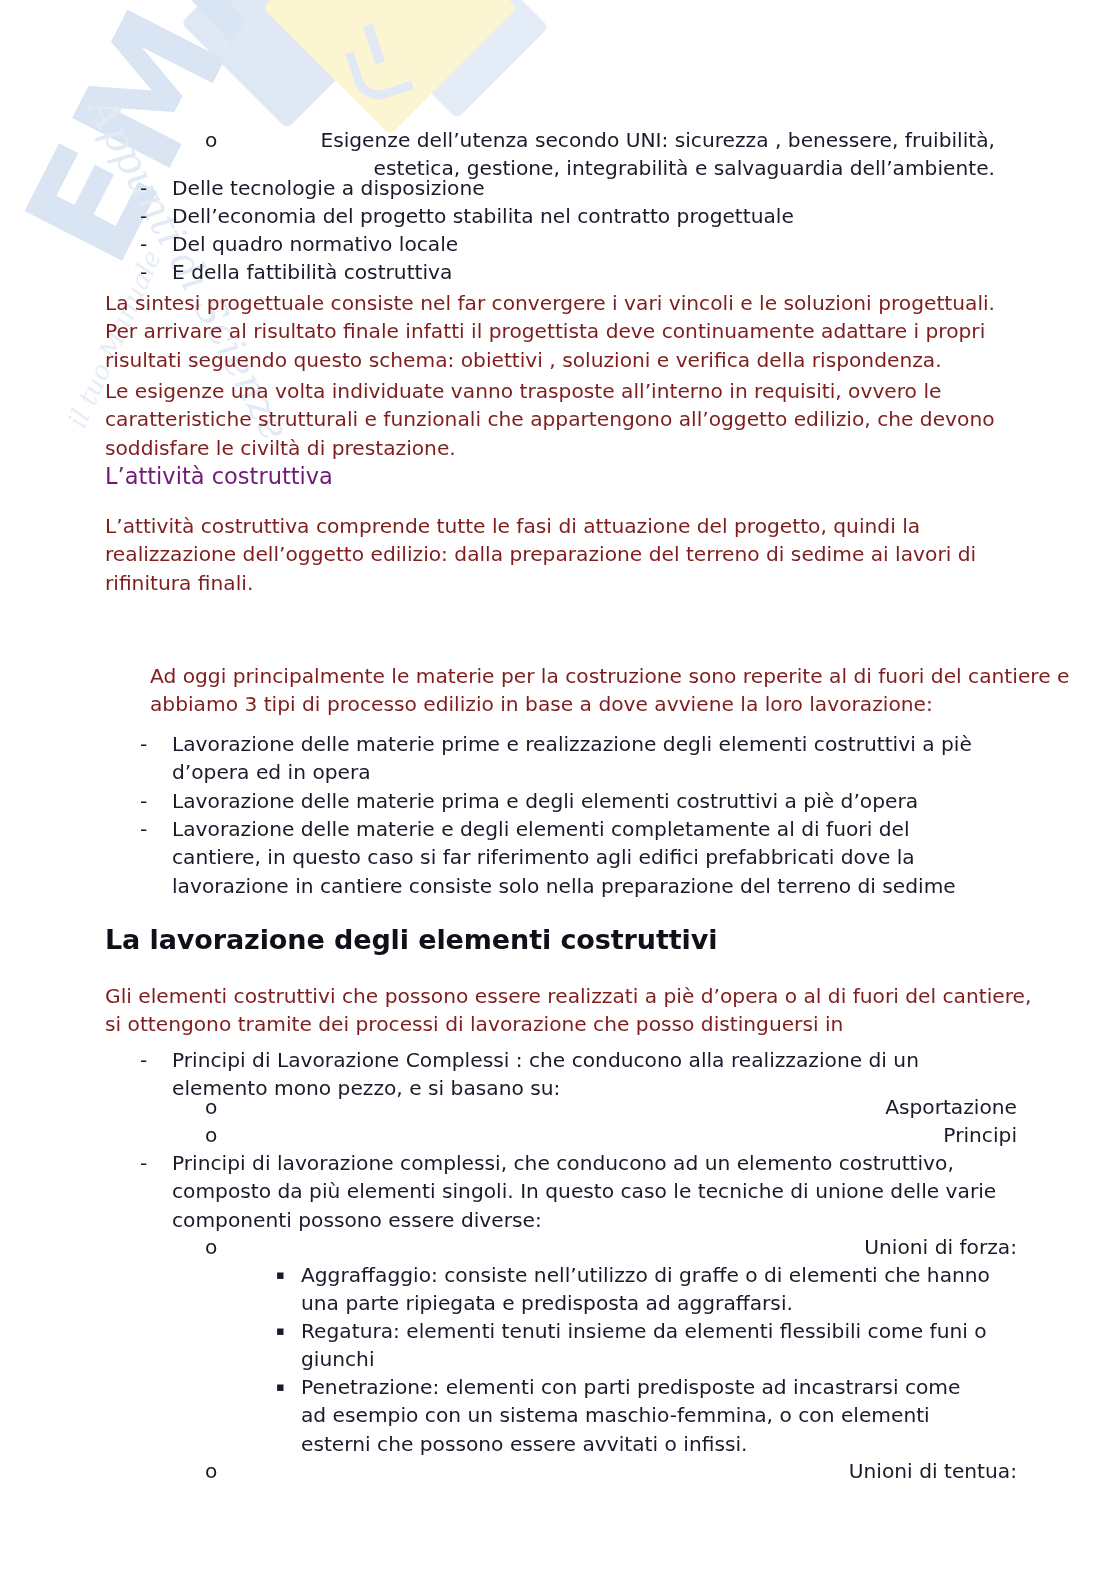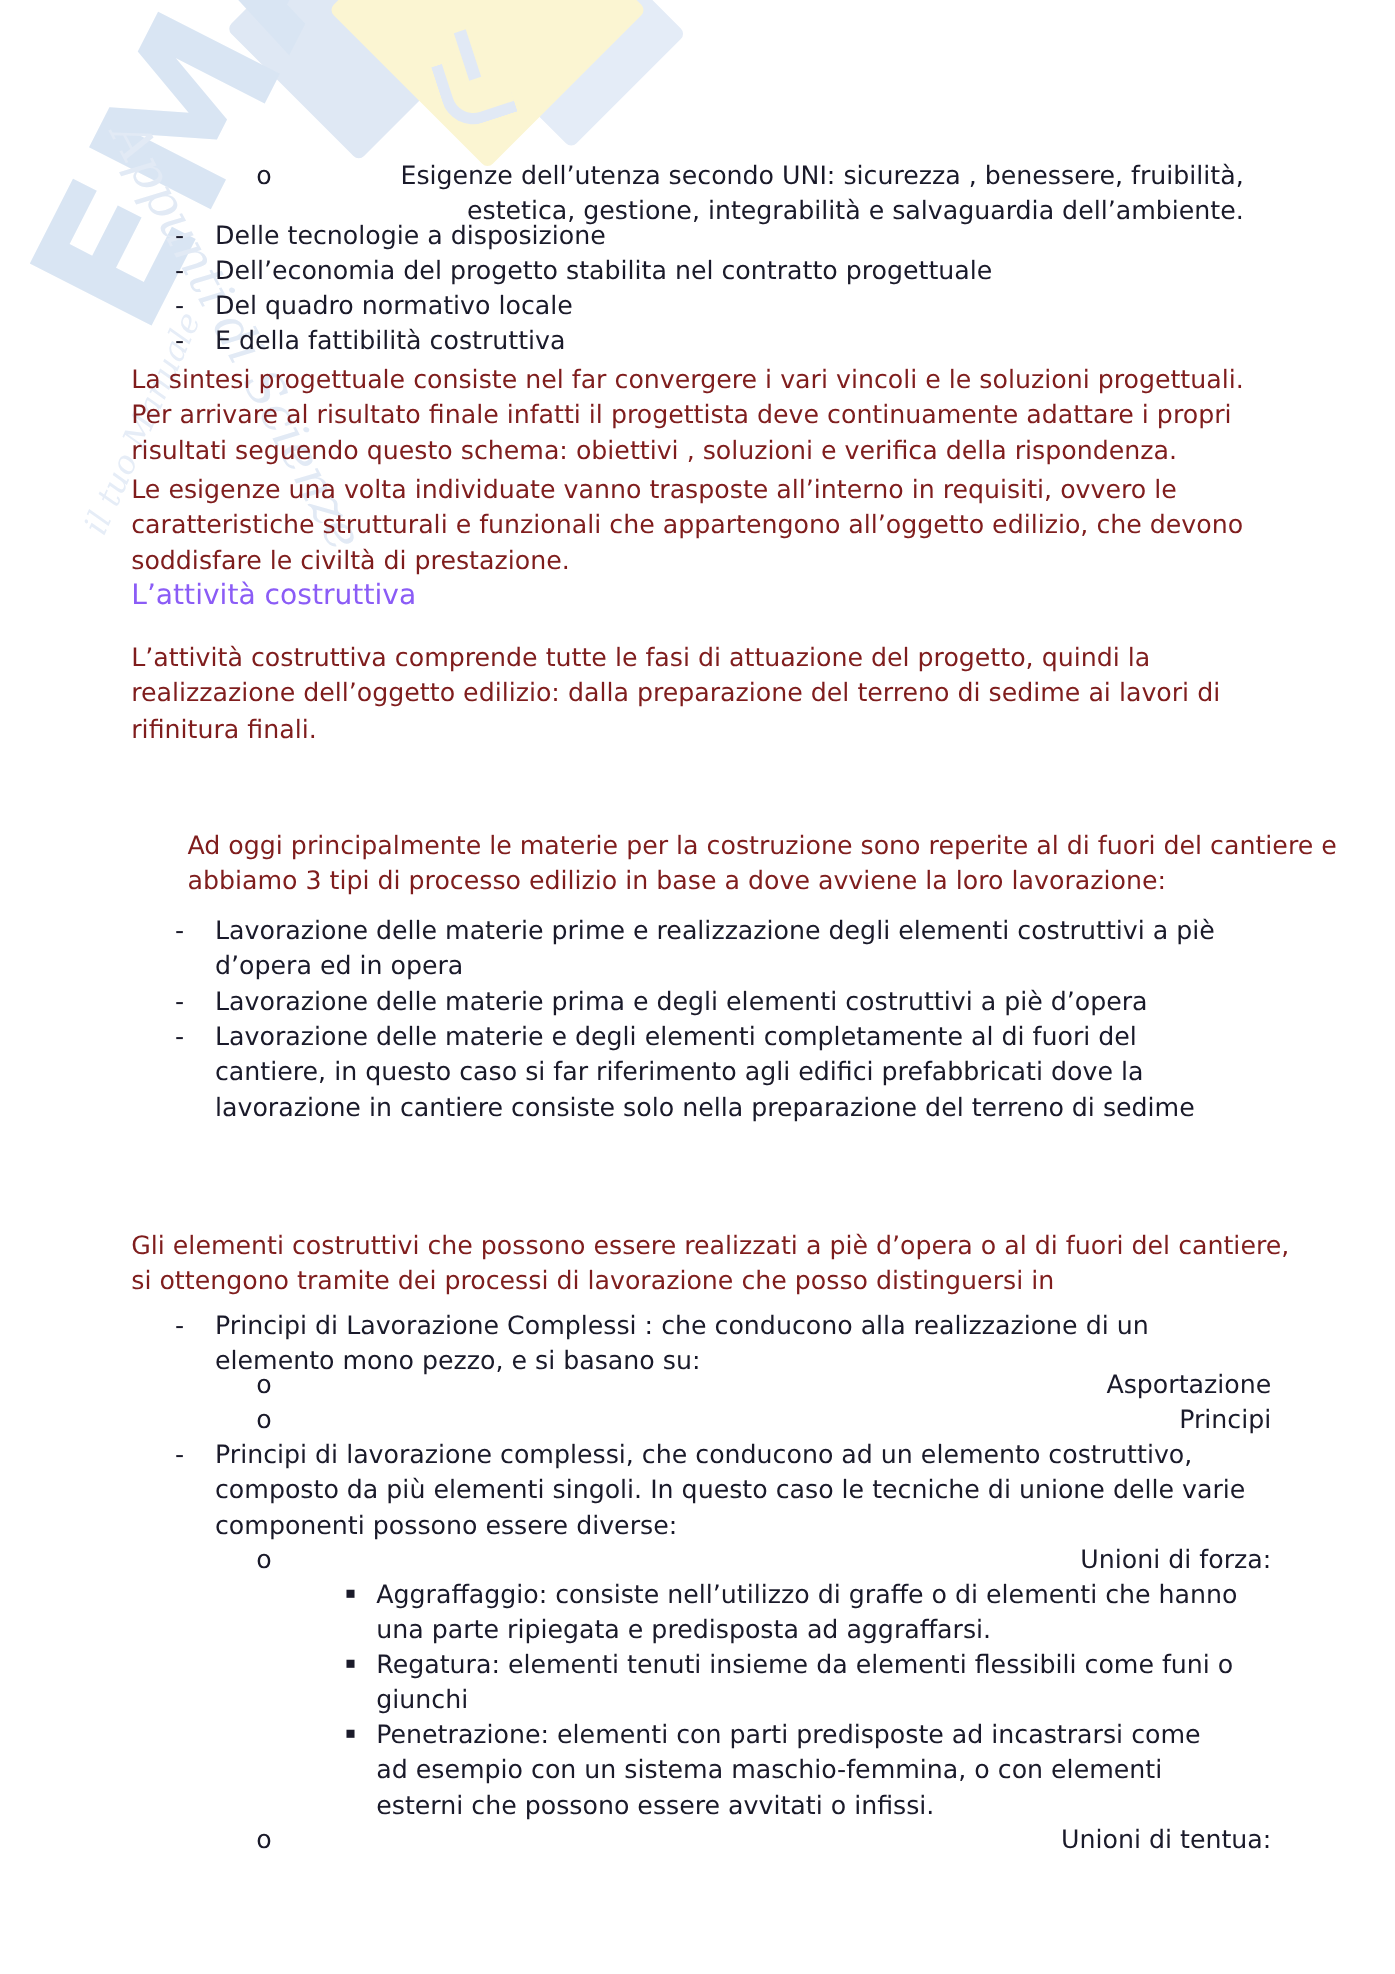--- a/index.html
+++ b/index.html
@@ -135,21 +135,21 @@
   .para {
     left: 105px;
     width: 920px;
   }
 
   
   .h2 {
     left: 105px;
     font-size: 22.5px;
     line-height: 30px;
-    color: #8b5cf6;
+    color: #701a75;
   }
 
   
   .h1 {
     left: 105px;
     font-size: 27px;
     line-height: 34px;
     font-weight: bold;
     color: #101018;
     letter-spacing: -0.1px;
@@ -241,20 +241,21 @@
     </div>
     <div class="li lv1" style="top:787px;width:870px;">
       <span class="mk">-</span>
       <span class="tx">Lavorazione delle materie prima e degli elementi costruttivi a piè d’opera</span>
     </div>
     <div class="li lv1" style="top:815px;width:845px;">
       <span class="mk">-</span>
       <span class="tx">Lavorazione delle materie e degli elementi completamente al di fuori del cantiere, in questo caso si far riferimento agli edifici prefabbricati dove la lavorazione in cantiere consiste solo nella preparazione del  terreno di sedime</span>
     </div>
 
+    <div class="blk h1" style="top:923px;">La lavorazione degli elementi costruttivi</div>
 
     <div class="blk para" style="top:982px;width:930px;">Gli elementi costruttivi che possono essere realizzati a piè d’opera o al di fuori del cantiere, si ottengono tramite dei processi di lavorazione che posso distinguersi in</div>
 
     <div class="li lv1" style="top:1046px;width:845px;">
       <span class="mk">-</span>
       <span class="tx">Principi di Lavorazione Complessi : che conducono alla realizzazione di un elemento mono pezzo, e si basano su:</span>
     </div>
 
     <div class="li lv2" style="top:1093px;">
       <span class="mk">o</span>

